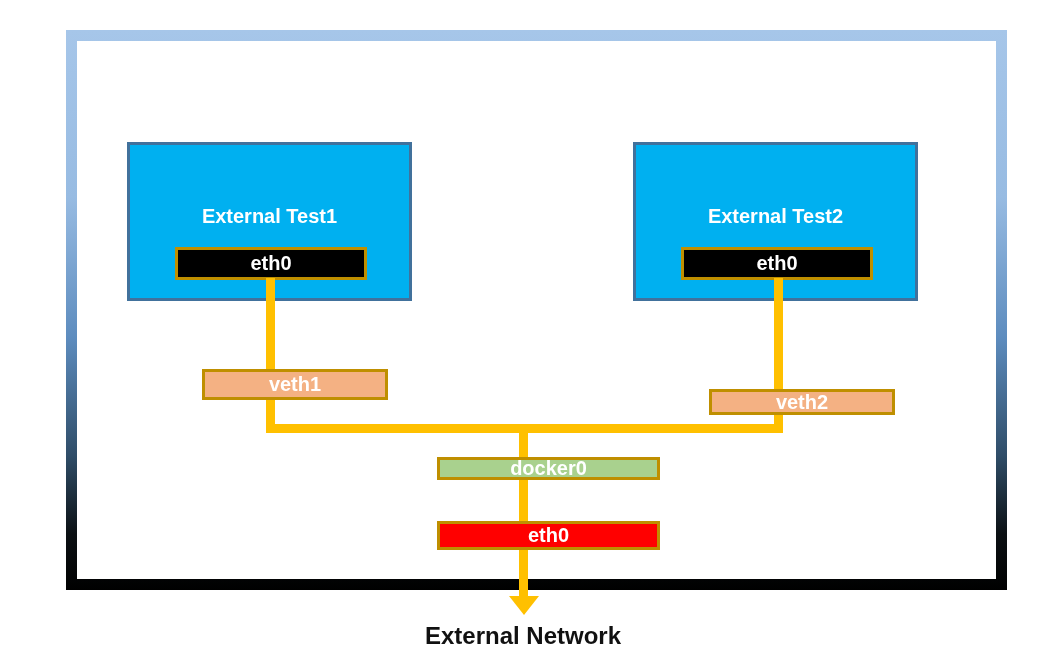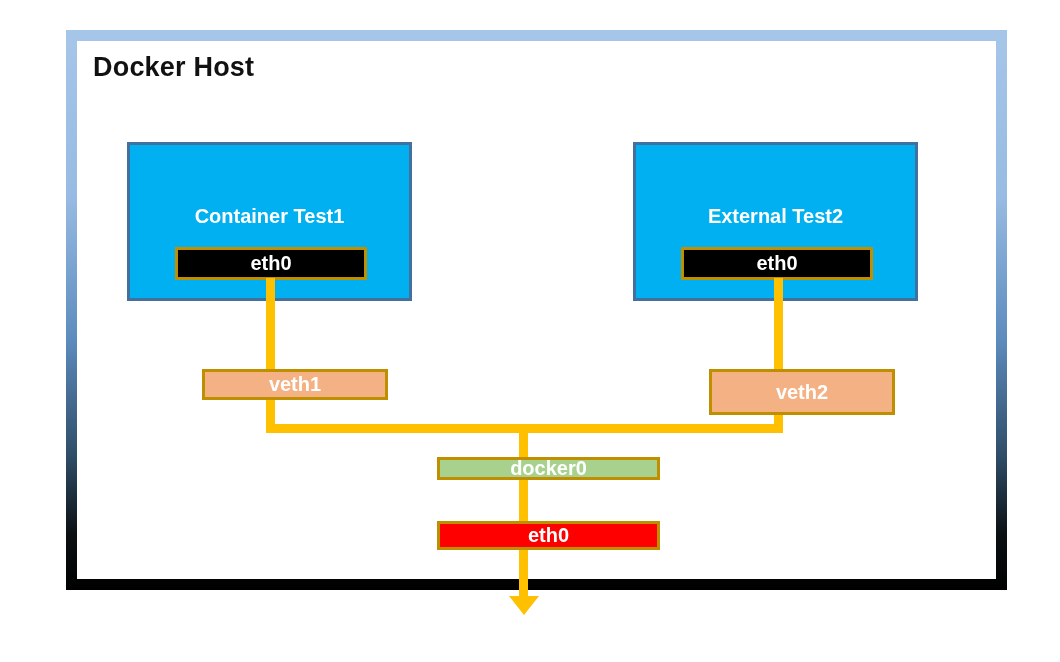--- a/index.html
+++ b/index.html
@@ -69,44 +69,43 @@
   
   .node{
     position:absolute;box-sizing:border-box;
     border:3px solid var(--gold-border,#BF8F00);
     display:flex;align-items:center;justify-content:center;
     color:#fff;font-size:20px;font-weight:700;
     z-index:4;
     margin-left:25px;
   }
   .veth1{left:177px;top:369px;width:186px;height:31px;background:var(--veth-fill,#F4B183);}
-  .veth2{left:684px;top:369px;width:186px;height:46px;background:var(--veth-fill,#F4B183);}
+  .veth2{left:684px;top:389px;width:186px;height:26px;background:var(--veth-fill,#F4B183);}
   .bridge{left:412px;top:457px;width:223px;height:23px;background:var(--bridge-fill,#A9D18E);}
   .hostif{left:412px;top:521px;width:223px;height:29px;background:var(--host-interface-fill,#FF0000);}
   
   .external-label{
     position:absolute;left:323px;top:622px;width:400px;
     text-align:center;
     font-size:24px;font-weight:600;color:#111;
     z-index:5;
   }
 </style>
 </head>
 <body>
 
 <div class="canvas">
 
   <div class="host-box">
     <div class="host-inner"></div>
   </div>
 
-  <div class="host-label">Docker Host</div>
 
   <div class="container-box c1">
-    <div class="container-title">Container Test1</div>
+    <div class="container-title">External Test1</div>
     <div class="iface-box">eth0</div>
   </div>
 
   <div class="container-box c2">
     <div class="container-title">External Test2</div>
     <div class="iface-box">eth0</div>
   </div>
 
   <div class="line vline-left"></div>
   <div class="line vline-right"></div>
@@ -114,14 +113,15 @@
   <div class="line vline-center"></div>
   <div class="arrow-head"></div>
 
   <div class="node veth1">veth1</div>
   <div class="node veth2">veth2</div>
 
   <div class="node bridge">docker0</div>
 
   <div class="node hostif">eth0</div>
 
+  <div class="external-label">External Network</div>
 
 </div>
 
 </body></html>

